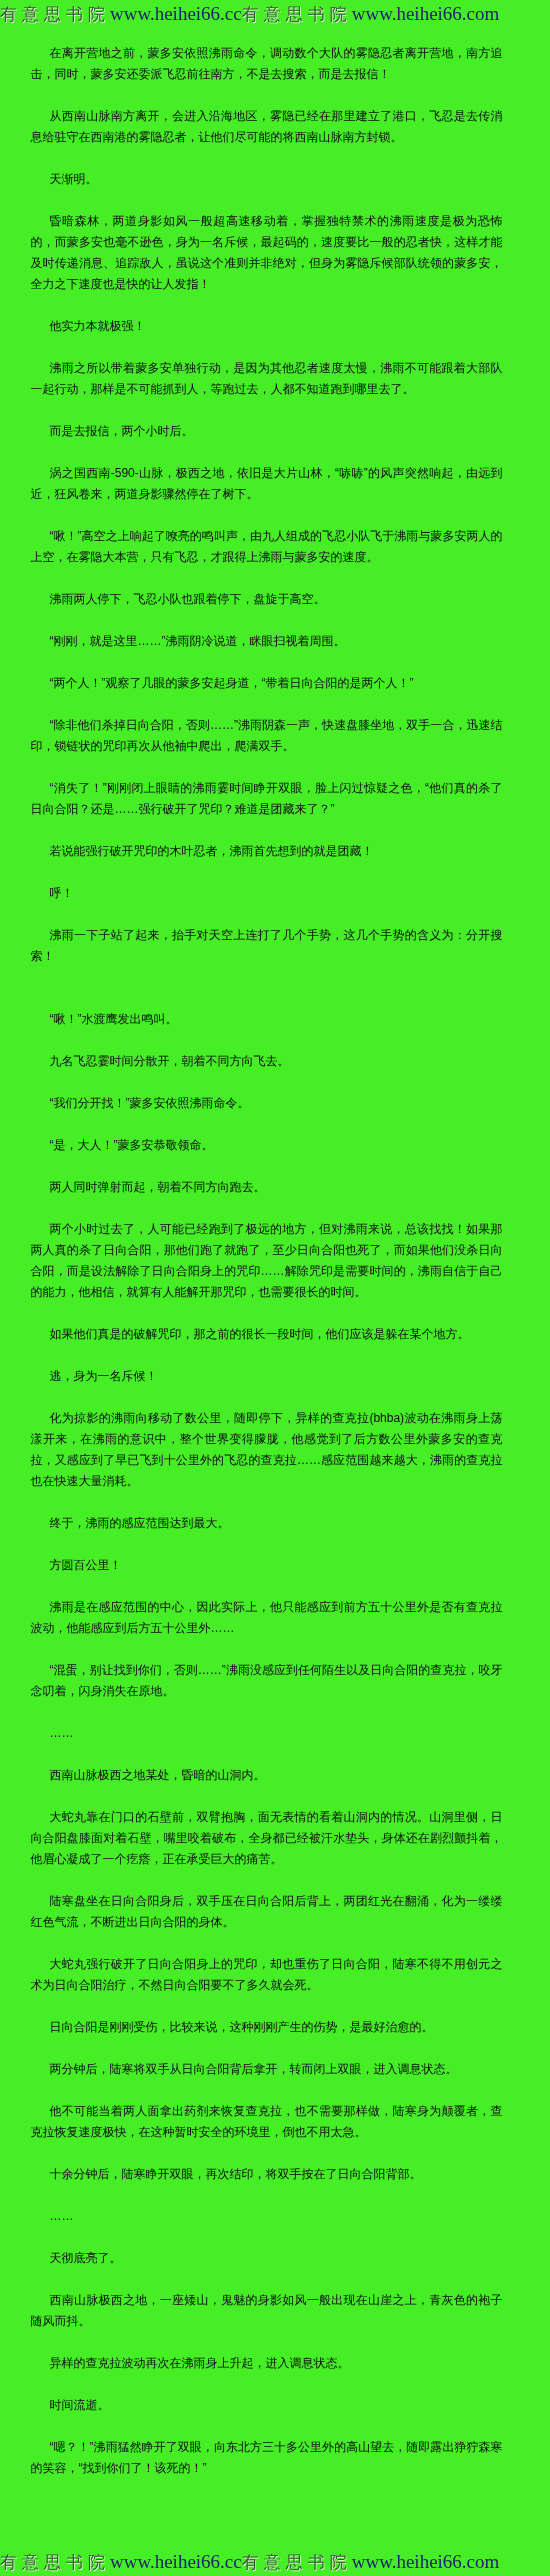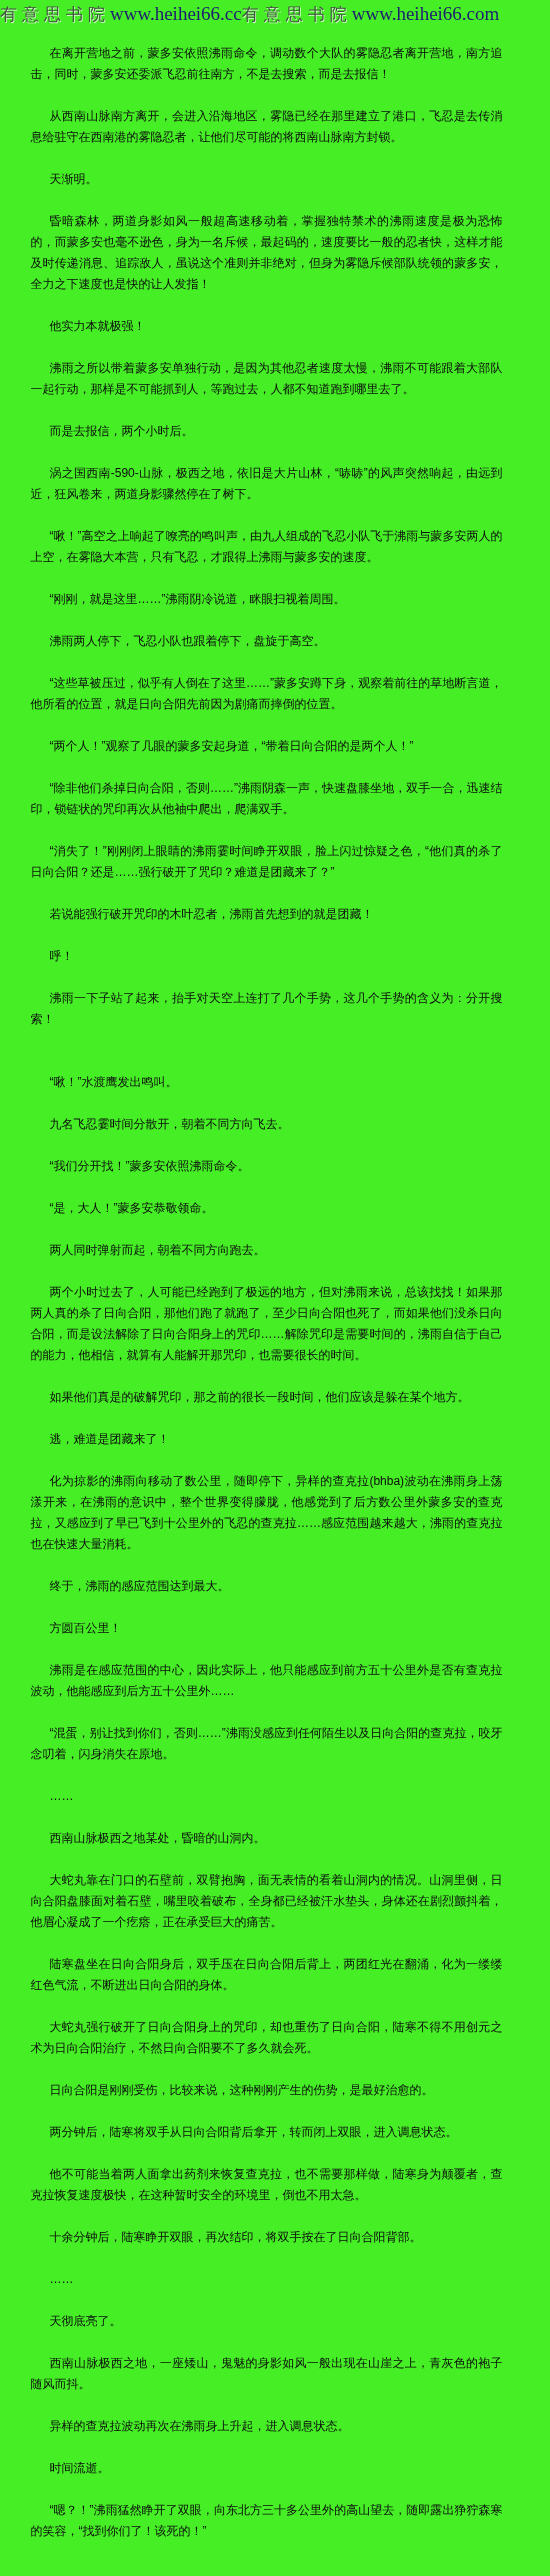--- a/index.html
+++ b/index.html
@@ -70,37 +70,36 @@
   <div class="content" id="content">
       <p>在离开营地之前，蒙多安依照沸雨命令，调动数个大队的雾隐忍者离开营地，南方追击，同时，蒙多安还委派飞忍前往南方，不是去搜索，而是去报信！</p>
       <p>从西南山脉南方离开，会进入沿海地区，雾隐已经在那里建立了港口，飞忍是去传消息给驻守在西南港的雾隐忍者，让他们尽可能的将西南山脉南方封锁。</p>
       <p>天渐明。</p>
       <p>昏暗森林，两道身影如风一般超高速移动着，掌握独特禁术的沸雨速度是极为恐怖的，而蒙多安也毫不逊色，身为一名斥候，最起码的，速度要比一般的忍者快，这样才能及时传递消息、追踪敌人，虽说这个准则并非绝对，但身为雾隐斥候部队统领的蒙多安，全力之下速度也是快的让人发指！</p>
       <p>他实力本就极强！</p>
       <p>沸雨之所以带着蒙多安单独行动，是因为其他忍者速度太慢，沸雨不可能跟着大部队一起行动，那样是不可能抓到人，等跑过去，人都不知道跑到哪里去了。</p>
       <p>而是去报信，两个小时后。</p>
       <p>涡之国西南-590-山脉，极西之地，依旧是大片山林，“哧哧”的风声突然响起，由远到近，狂风卷来，两道身影骤然停在了树下。</p>
       <p>“啾！”高空之上响起了嘹亮的鸣叫声，由九人组成的飞忍小队飞于沸雨与蒙多安两人的上空，在雾隐大本营，只有飞忍，才跟得上沸雨与蒙多安的速度。</p>
+      <p>沸雨两人停下，飞忍小队也跟着停下，盘旋于高空。</p>
       <p>“刚刚，就是这里……”沸雨阴冷说道，眯眼扫视着周围。</p>
-      <p>沸雨两人停下，飞忍小队也跟着停下，盘旋于高空。</p>
-      <p>“这些草被压过，似乎有人倒在了这里……”蒙多安蹲下身，观察着前往的草地断言道，他所看的位置，就是日向合阳先前因为剧痛而摔倒的位置。</p>
       <p>“两个人！”观察了几眼的蒙多安起身道，“带着日向合阳的是两个人！”</p>
       <p>“除非他们杀掉日向合阳，否则……”沸雨阴森一声，快速盘膝坐地，双手一合，迅速结印，锁链状的咒印再次从他袖中爬出，爬满双手。</p>
       <p>“消失了！”刚刚闭上眼睛的沸雨霎时间睁开双眼，脸上闪过惊疑之色，“他们真的杀了日向合阳？还是……强行破开了咒印？难道是团藏来了？”</p>
       <p>若说能强行破开咒印的木叶忍者，沸雨首先想到的就是团藏！</p>
       <p>呼！</p>
       <p class="extra-line">沸雨一下子站了起来，抬手对天空上连打了几个手势，这几个手势的含义为：分开搜索！</p>
       <p>“啾！”水渡鹰发出鸣叫。</p>
       <p>九名飞忍霎时间分散开，朝着不同方向飞去。</p>
       <p>“我们分开找！”蒙多安依照沸雨命令。</p>
       <p>“是，大人！”蒙多安恭敬领命。</p>
       <p>两人同时弹射而起，朝着不同方向跑去。</p>
       <p>两个小时过去了，人可能已经跑到了极远的地方，但对沸雨来说，总该找找！如果那两人真的杀了日向合阳，那他们跑了就跑了，至少日向合阳也死了，而如果他们没杀日向合阳，而是设法解除了日向合阳身上的咒印……解除咒印是需要时间的，沸雨自信于自己的能力，他相信，就算有人能解开那咒印，也需要很长的时间。</p>
       <p>如果他们真是的破解咒印，那之前的很长一段时间，他们应该是躲在某个地方。</p>
-      <p>逃，难道是团藏来了！</p>
+      <p>逃，身为一名斥候！</p>
       <p>化为掠影的沸雨向移动了数公里，随即停下，异样的查克拉(bhba)波动在沸雨身上荡漾开来，在沸雨的意识中，整个世界变得朦胧，他感觉到了后方数公里外蒙多安的查克拉，又感应到了早已飞到十公里外的飞忍的查克拉……感应范围越来越大，沸雨的查克拉也在快速大量消耗。</p>
       <p>终于，沸雨的感应范围达到最大。</p>
       <p>方圆百公里！</p>
       <p>沸雨是在感应范围的中心，因此实际上，他只能感应到前方五十公里外是否有查克拉波动，他能感应到后方五十公里外……</p>
       <p>“混蛋，别让找到你们，否则……”沸雨没感应到任何陌生以及日向合阳的查克拉，咬牙念叨着，闪身消失在原地。</p>
       <p>……</p>
       <p>西南山脉极西之地某处，昏暗的山洞内。</p>
       <p>大蛇丸靠在门口的石壁前，双臂抱胸，面无表情的看着山洞内的情况。山洞里侧，日向合阳盘膝面对着石壁，嘴里咬着破布，全身都已经被汗水垫头，身体还在剧烈颤抖着，他眉心凝成了一个疙瘩，正在承受巨大的痛苦。</p>
       <p>陆寒盘坐在日向合阳身后，双手压在日向合阳后背上，两团红光在翻涌，化为一缕缕红色气流，不断进出日向合阳的身体。</p>
       <p>大蛇丸强行破开了日向合阳身上的咒印，却也重伤了日向合阳，陆寒不得不用创元之术为日向合阳治疗，不然日向合阳要不了多久就会死。</p>

